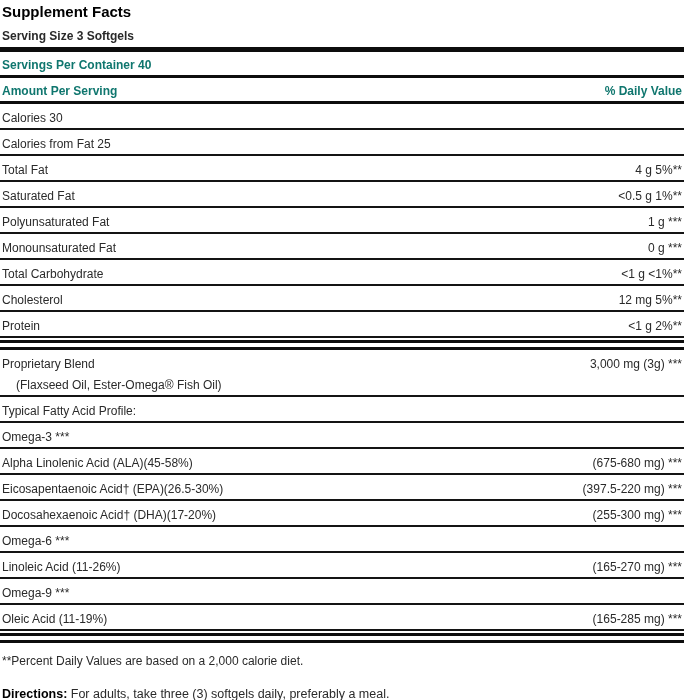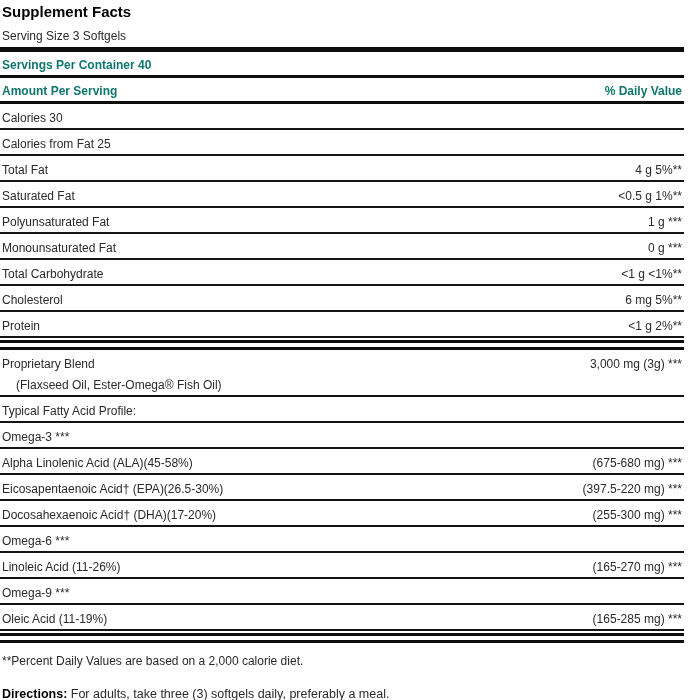--- a/index.html
+++ b/index.html
@@ -22,20 +22,21 @@
     line-height: 18px;
     padding-left: 2px;
     color: #000;
   }
   .serving-size {
     font-size: 12px;
     line-height: 14px;
     margin-top: 8px;
     padding-left: 2px;
     color: #2a2a2a;
+    font-weight: bold;
   }
   .thick-bar {
     height: 5px;
     background: #0d0d0d;
     margin-top: 4px;
   }
   .row {
     display: flex;
     justify-content: space-between;
     align-items: flex-end;
@@ -127,21 +128,21 @@
   <div class="row">
     <span class="nm">Monounsaturated Fat</span>
     <span class="val">0 g ***</span>
   </div>
   <div class="row">
     <span class="nm">Total Carbohydrate</span>
     <span class="val">&lt;1 g &lt;1%**</span>
   </div>
   <div class="row">
     <span class="nm">Cholesterol</span>
-    <span class="val">6 mg 5%**</span>
+    <span class="val">12 mg 5%**</span>
   </div>
   <div class="row">
     <span class="nm">Protein</span>
     <span class="val">&lt;1 g 2%**</span>
   </div>
 
   <div class="double-rule"></div>
 
   <div class="row noborder">
     <span class="nm">Proprietary Blend</span>

